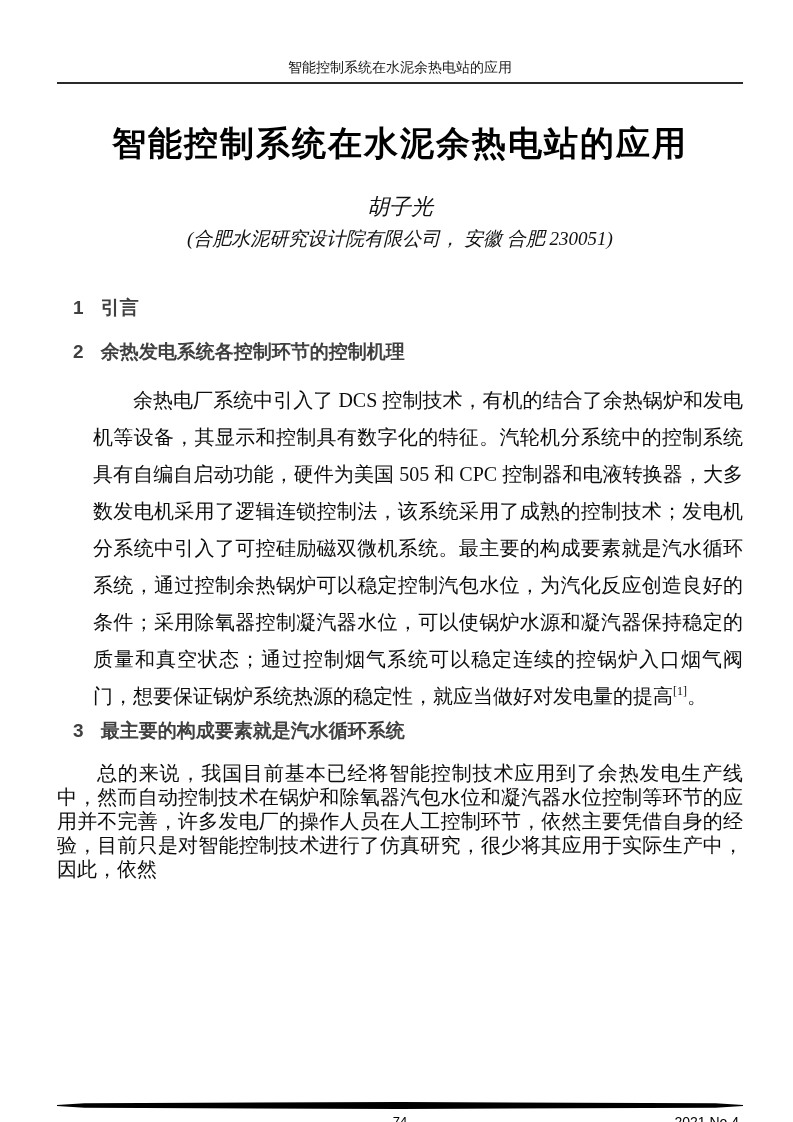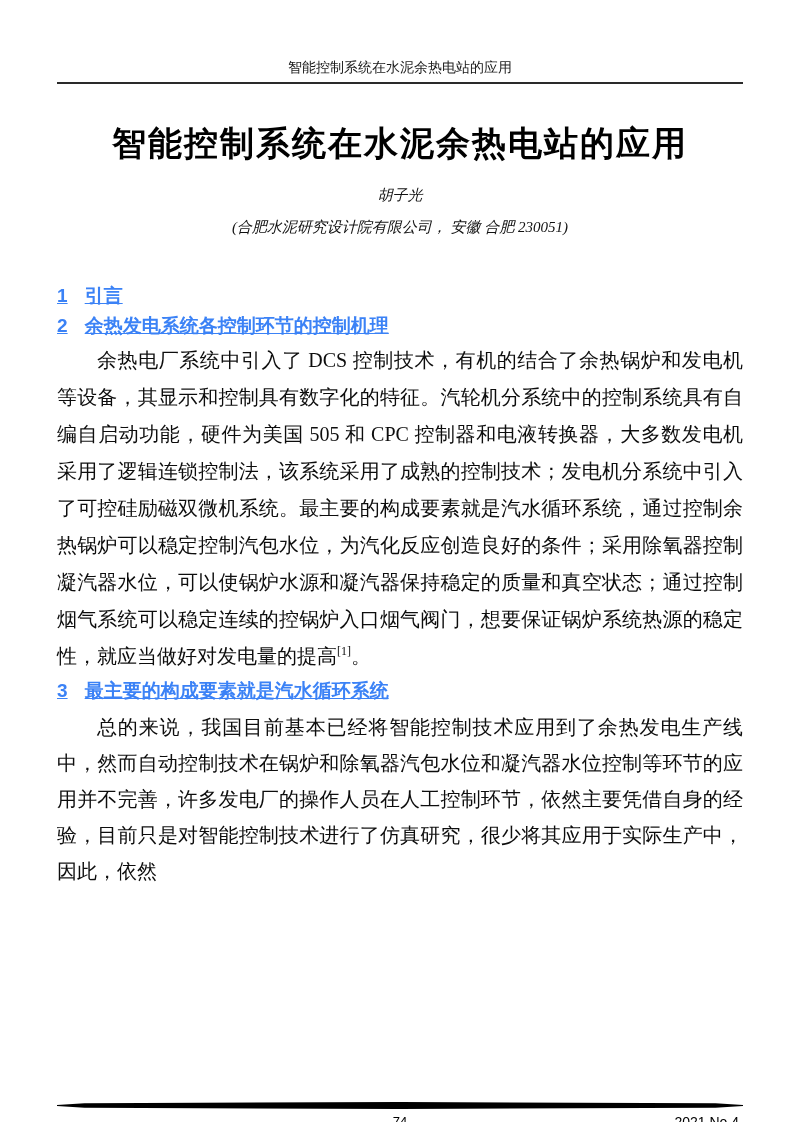--- a/index.html
+++ b/index.html
@@ -33,57 +33,56 @@
     margin: 36px 0 0 0;
     text-align: center;
     font-family: "Liberation Sans", "DejaVu Sans", sans-serif;
     font-weight: 700;
     font-size: 34px;
     line-height: 46px;
     letter-spacing: 2px;
     color: #000000;
   }
   .author {
-    margin-top: 16px;
+    margin-top: 28px;
     text-align: center;
-    font-size: 15px;
+    font-size: 22px;
     line-height: 26px;
     font-style: italic;
     color: #111111;
   }
   .affiliation {
     margin-top: 6px;
     text-align: center;
-    font-size: 15px;
+    font-size: 19px;
     line-height: 26px;
     font-style: italic;
     color: #111111;
   }
   .sec-heading {
-    margin: 0;
+    margin: 16px;
     font-family: "Liberation Sans", "DejaVu Sans", sans-serif;
     font-weight: 700;
     font-size: 19px;
     line-height: 28px;
-    color: #3b82f6;
-    text-decoration: underline;
+    color: #404040;
   }
   .sec-heading.first { margin-top: 42px; }
   .sec-heading.later { margin-top: 2px; }
   .sec-num { margin-right: 0.9em; }
   .body-para {
     margin: 8px 0 0 0;
     font-size: 20px;
     line-height: 37px;
     text-align: justify;
     text-indent: 2em;
     color: #0d0d0d;
   }
-  .body-para.tight { margin-top: 2px; }
-  .body-para.last { line-height: 36px; margin-top: 4px; }
+  .body-para.tight { margin-top: 2px; margin-left: 36px; }
+  .body-para.last { line-height: 24px; margin-top: 4px; }
   sup.cite {
     font-size: 12px;
     line-height: 0;
     vertical-align: super;
   }
   .footer {
     position: absolute;
     left: 57px; right: 50px;
     top: 1044px;
   }

